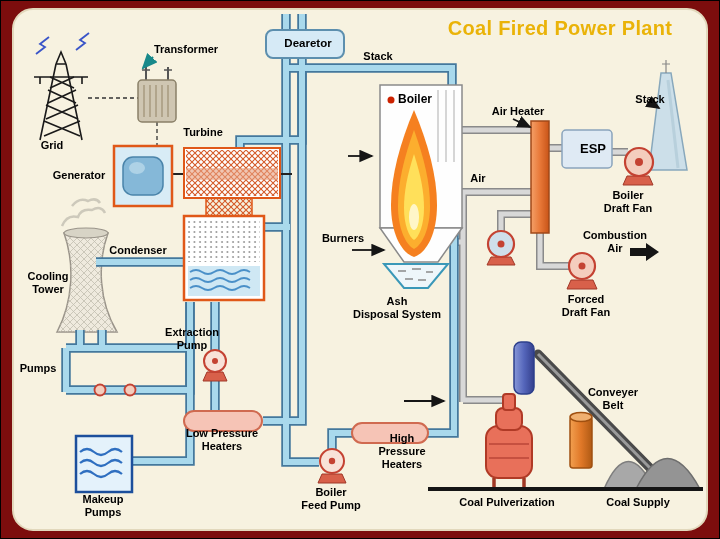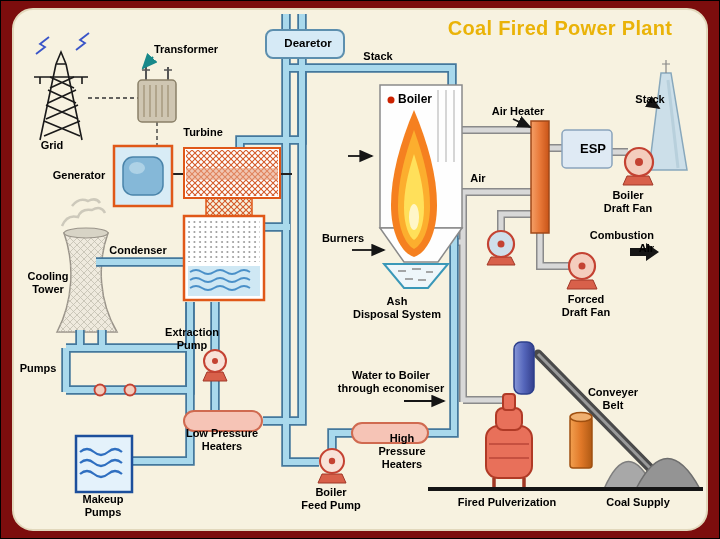--- a/index.html
+++ b/index.html
@@ -296,40 +296,38 @@
 <div class="lbl" style="left:476px;top:105px;width:84px;">Air Heater</div>
 <div class="lbl" style="left:628px;top:93px;width:44px;">Stack</div>
 <div class="lbl" style="left:562px;top:141px;width:50px;font-size:13px;margin-left:6px;">ESP</div>
 <div class="lbl" style="left:586px;top:189px;width:84px;">Boiler
 Draft Fan</div>
 <div class="lbl" style="left:168px;top:126px;width:70px;">Turbine</div>
 <div class="lbl" style="left:44px;top:169px;width:70px;">Generator</div>
 <div class="lbl" style="left:458px;top:172px;width:40px;">Air</div>
 <div class="lbl" style="left:98px;top:244px;width:80px;">Condenser</div>
 <div class="lbl" style="left:310px;top:232px;width:66px;">Burners</div>
-<div class="lbl" style="left:576px;top:229px;width:78px;text-align:right;">Combustion
+<div class="lbl" style="left:576px;top:229px;width:78px;">Combustion
 Air</div>
 <div class="lbl" style="left:546px;top:293px;width:80px;">Forced
 Draft Fan</div>
 <div class="lbl" style="left:12px;top:270px;width:72px;">Cooling
 Tower</div>
 <div class="lbl" style="left:344px;top:295px;width:106px;">Ash
 Disposal System</div>
 <div class="lbl" style="left:10px;top:362px;width:56px;">Pumps</div>
 <div class="lbl" style="left:152px;top:326px;width:80px;">Extraction
 Pump</div>
 <div class="lbl" style="left:172px;top:427px;width:100px;">Low Pressure
 Heaters</div>
-<div class="lbl" style="left:328px;top:369px;width:126px;">Water to Boiler
-through economiser</div>
 <div class="lbl" style="left:362px;top:432px;width:80px;">High
 Pressure
 Heaters</div>
 <div class="lbl" style="left:66px;top:493px;width:74px;">Makeup
 Pumps</div>
 <div class="lbl" style="left:292px;top:486px;width:78px;">Boiler
 Feed Pump</div>
-<div class="lbl" style="left:448px;top:496px;width:118px;">Fired Pulverization</div>
+<div class="lbl" style="left:448px;top:496px;width:118px;">Coal Pulverization</div>
 <div class="lbl" style="left:572px;top:386px;width:82px;">Conveyer
 Belt</div>
 <div class="lbl" style="left:590px;top:496px;width:96px;">Coal Supply</div>
 
 </div>
 
 </body></html>

